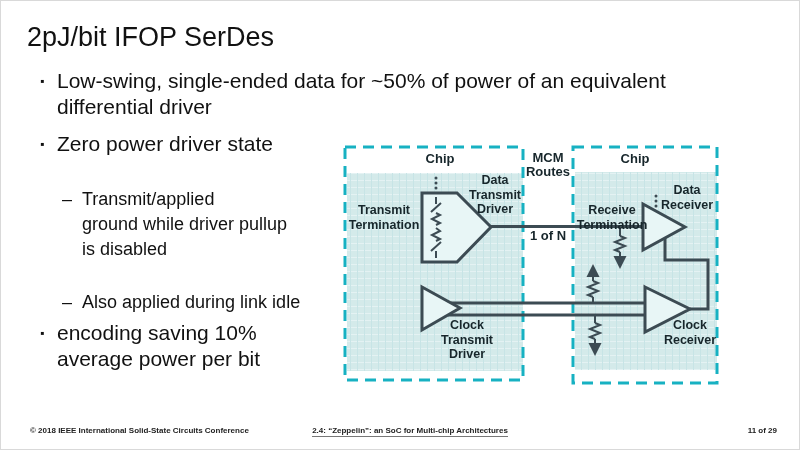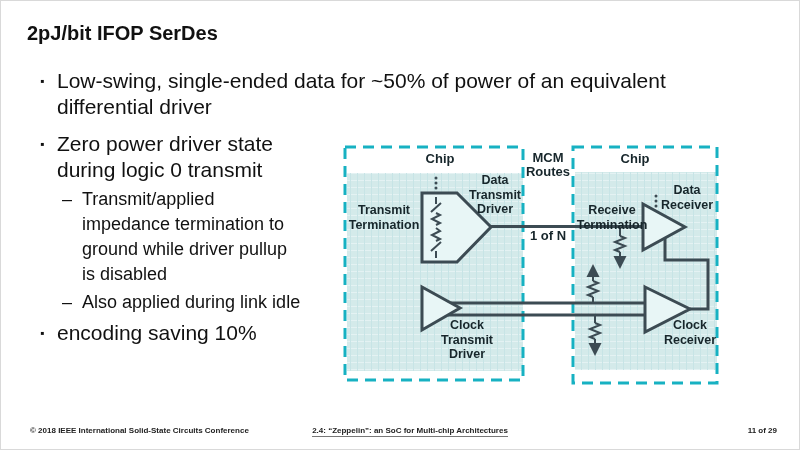--- a/index.html
+++ b/index.html
@@ -3,21 +3,21 @@
 <meta charset="utf-8">
 <style>
   html,body{margin:0;padding:0;}
   body{
     width:800px;height:450px;position:relative;overflow:hidden;
     background:#ffffff;font-family:"Liberation Sans",sans-serif;
     box-shadow:inset 0 0 0 1px #d9d9d9;
   }
   .title{
     position:absolute;left:27px;top:22px;
-    font-size:20px;font-weight:bold;color:#111;white-space:nowrap;
+    font-size:27px;font-weight:normal;color:#111;white-space:nowrap;
   }
   .bullet{position:absolute;display:flex;color:#111;}
   .bullet .marker{text-align:left;color:#111;}
   .bullet.main .marker{flex:0 0 17px;font-size:12px;line-height:26px;}
   .bullet.sub  .marker{flex:0 0 20px;font-size:18px;line-height:25px;}
   .bullet.main .lines div{font-size:21px;line-height:25.5px;white-space:nowrap;}
   .bullet.sub  .lines div{font-size:18px;line-height:25px;white-space:nowrap;}
   .diagram{position:absolute;left:0;top:12px;width:800px;height:450px;}
   .dlabel{
     position:absolute;font-weight:bold;color:#17262b;
@@ -40,45 +40,44 @@
   <div class="lines">
     <div>Low-swing, single-ended data for ~50% of power of an equivalent</div>
     <div>differential driver</div>
   </div>
 </div>
 
 <div class="bullet main" style="left:40px;top:131px;">
   <span class="marker">▪</span>
   <div class="lines">
     <div>Zero power driver state</div>
-    <div>during logic 0 transmit</div>
   </div>
 </div>
 
 <div class="bullet sub" style="left:62px;top:187px;">
   <span class="marker">–</span>
   <div class="lines">
     <div>Transmit/applied</div>
-    <div>impedance termination to</div>
     <div>ground while driver pullup</div>
     <div>is disabled</div>
   </div>
 </div>
 
 <div class="bullet sub" style="left:62px;top:290px;">
   <span class="marker">–</span>
   <div class="lines">
     <div>Also applied during link idle</div>
   </div>
 </div>
 
 <div class="bullet main" style="left:40px;top:320px;">
   <span class="marker">▪</span>
   <div class="lines">
     <div>encoding saving 10%</div>
+    <div>average power per bit</div>
   </div>
 </div>
 
 <div class="diagram">
   <svg style="position:absolute;left:330px;top:125px" width="400" height="260" viewBox="330 125 400 260">
     <defs>
       <pattern id="chipgrid" width="7" height="7" patternUnits="userSpaceOnUse">
         <rect width="7" height="7" fill="#d4eaea"></rect>
         <path d="M0 .5 H7" stroke="#e4f2f3" stroke-width="1"></path>
         <path d="M.5 0 V7" stroke="#c7e4e6" stroke-width="1"></path>

